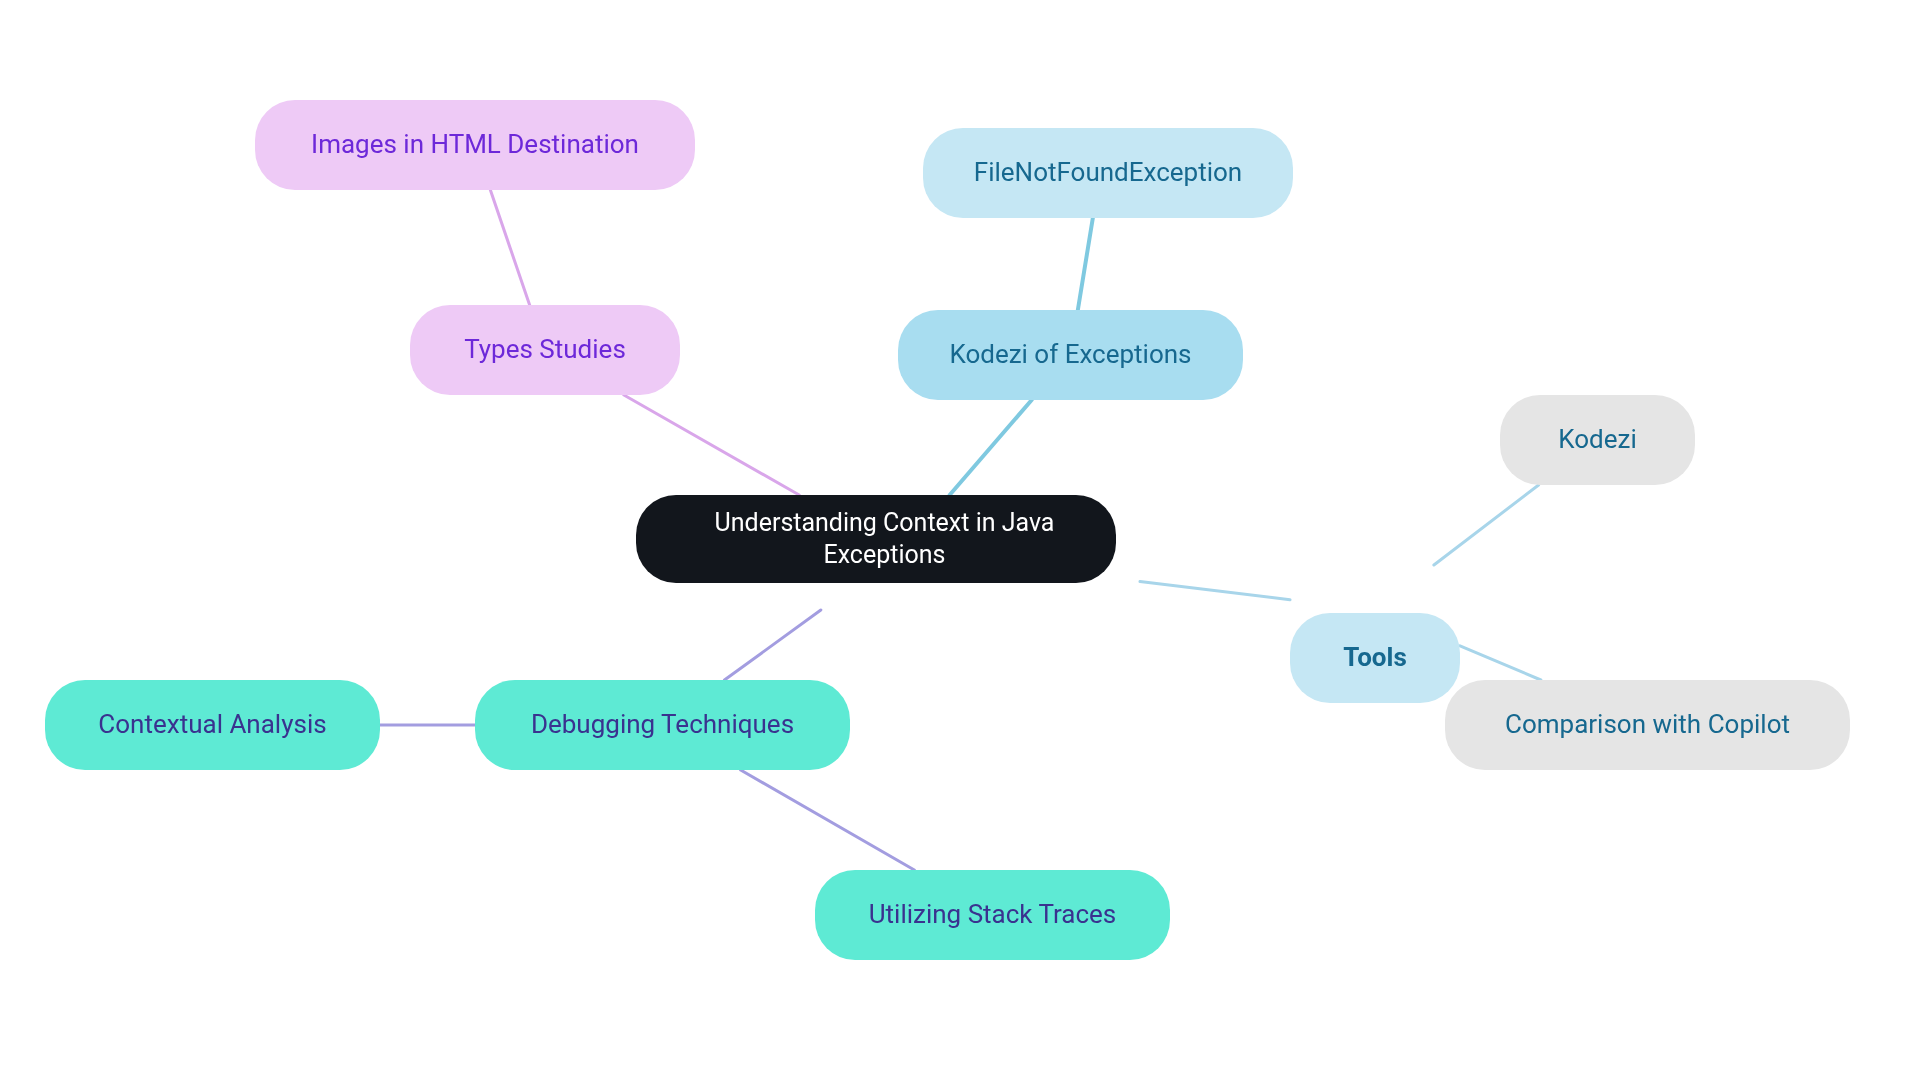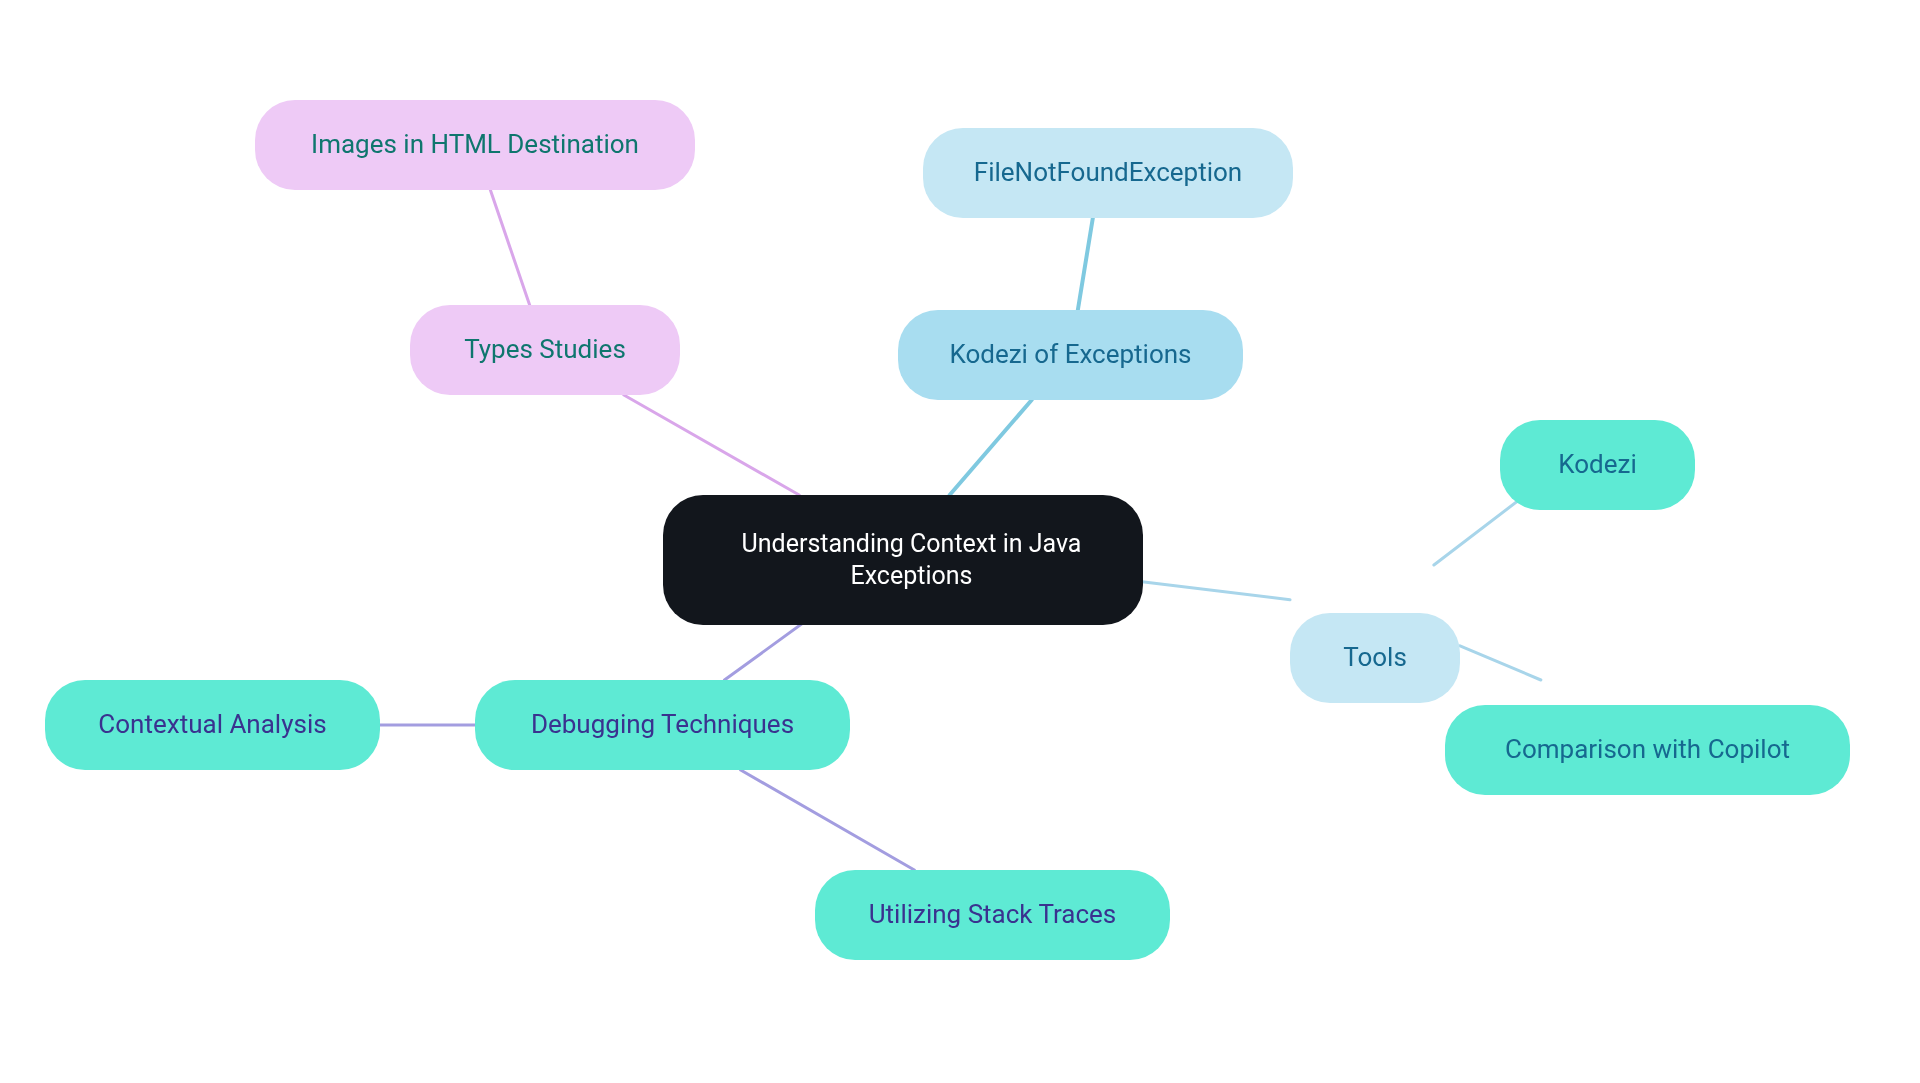--- a/index.html
+++ b/index.html
@@ -38,27 +38,26 @@
   .node.cyan {
     background: #a8ddf0;
     color: #16688f;
   }
   .node.cyan-light {
     background: #c5e7f4;
     color: #16688f;
     margin-top: 48px;
   }
   .node.blue-light {
-    background: #5eead4;
+    background: #e5e5e5;
     color: #16688f;
-    margin-top: 25px;
   }
   .node.pink {
     background: #eecaf6;
-    color: #0f766e;
+    color: #6d28d9;
   }
   .node.purple {
     background: #5eead4;
     color: #3a328f;
   }
 </style>
 </head>
 <body>
 
 <svg class="connections">
@@ -67,23 +66,23 @@
     <line x1="1140" y1="581.5526315789474" x2="1290" y2="599.7105263157895" stroke="#a8d5ea" stroke-width="3" stroke-linecap="round"></line>
     <line x1="1433.8970588235295" y1="565" x2="1538.6029411764705" y2="485" stroke="#a8d5ea" stroke-width="3" stroke-linecap="round"></line>
     <line x1="1460" y1="645.8715596330276" x2="1540.8695652173913" y2="680" stroke="#a8d5ea" stroke-width="3" stroke-linecap="round"></line>
     <line x1="799.1975308641976" y1="495" x2="623.8888888888889" y2="395" stroke="#d9a6ea" stroke-width="3" stroke-linecap="round"></line>
     <line x1="529.6341463414634" y1="305" x2="490.3658536585366" y2="190" stroke="#d9a6ea" stroke-width="3" stroke-linecap="round"></line>
     <line x1="820.8333333333334" y1="610" x2="724.4565217391304" y2="680" stroke="#a39de0" stroke-width="3" stroke-linecap="round"></line>
     <line x1="475" y1="725" x2="380" y2="725" stroke="#a39de0" stroke-width="3" stroke-linecap="round"></line>
     <line x1="740.6578947368421" y1="770" x2="914.3421052631579" y2="870" stroke="#a39de0" stroke-width="3" stroke-linecap="round"></line>
   </svg>
 
-<div class="node center" style="left: 663px; top: 495px; width: 480px; height: 130px; padding-left: 45px;">Understanding Context in Java Exceptions</div>
+<div class="node center" style="left: 636px; top: 495px; width: 480px; height: 88px; padding-left: 45px;">Understanding Context in Java Exceptions</div>
 <div class="node cyan" style="left: 898px; top: 310px; width: 345px; height: 90px;">Kodezi of Exceptions</div>
 <div class="node cyan-light" style="left: 923px; top: 80px; width: 370px; height: 90px;">FileNotFoundException</div>
-<div class="node cyan-light" style="left: 1290px; top: 565px; width: 170px; height: 90px;">Tools</div>
+<div class="node cyan-light" style="left: 1290px; top: 565px; width: 170px; height: 90px; font-weight: bold;">Tools</div>
 <div class="node blue-light" style="left: 1500px; top: 395px; width: 195px; height: 90px;">Kodezi</div>
 <div class="node blue-light" style="left: 1445px; top: 680px; width: 405px; height: 90px;">Comparison with Copilot</div>
 <div class="node pink" style="left: 410px; top: 305px; width: 270px; height: 90px;">Types Studies</div>
 <div class="node pink" style="left: 255px; top: 100px; width: 440px; height: 90px;">Images in HTML Destination</div>
 <div class="node purple" style="left: 475px; top: 680px; width: 375px; height: 90px;">Debugging Techniques</div>
 <div class="node purple" style="left: 45px; top: 680px; width: 335px; height: 90px;">Contextual Analysis</div>
 <div class="node purple" style="left: 815px; top: 870px; width: 355px; height: 90px;">Utilizing Stack Traces</div>
 
 </body></html>

